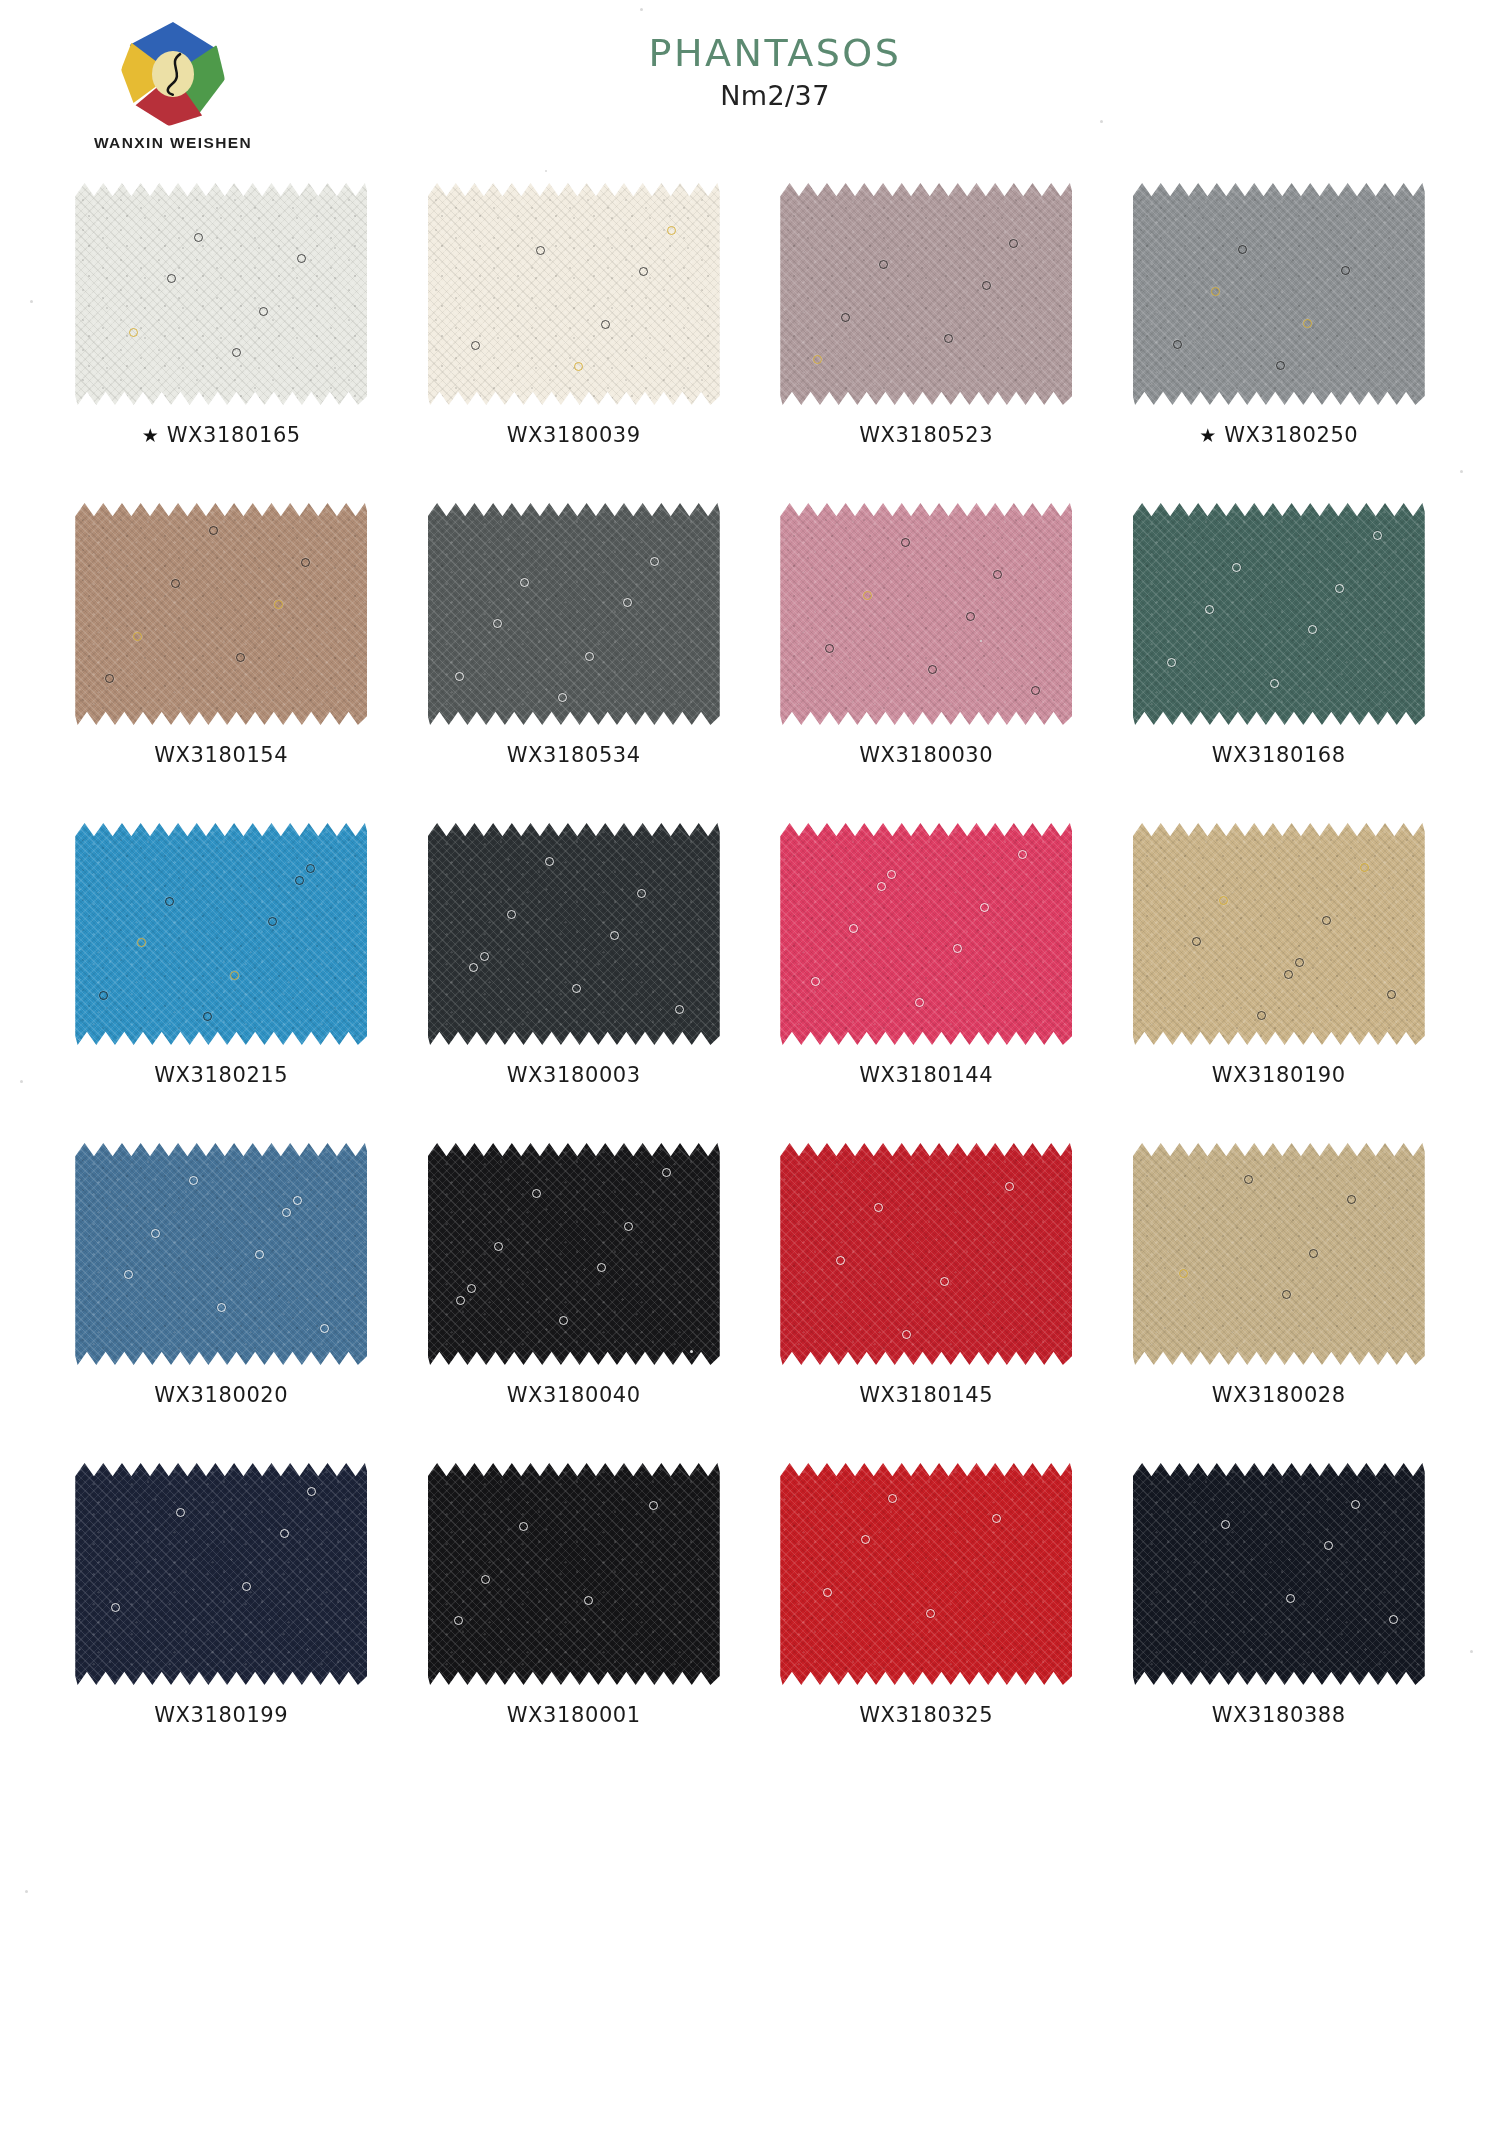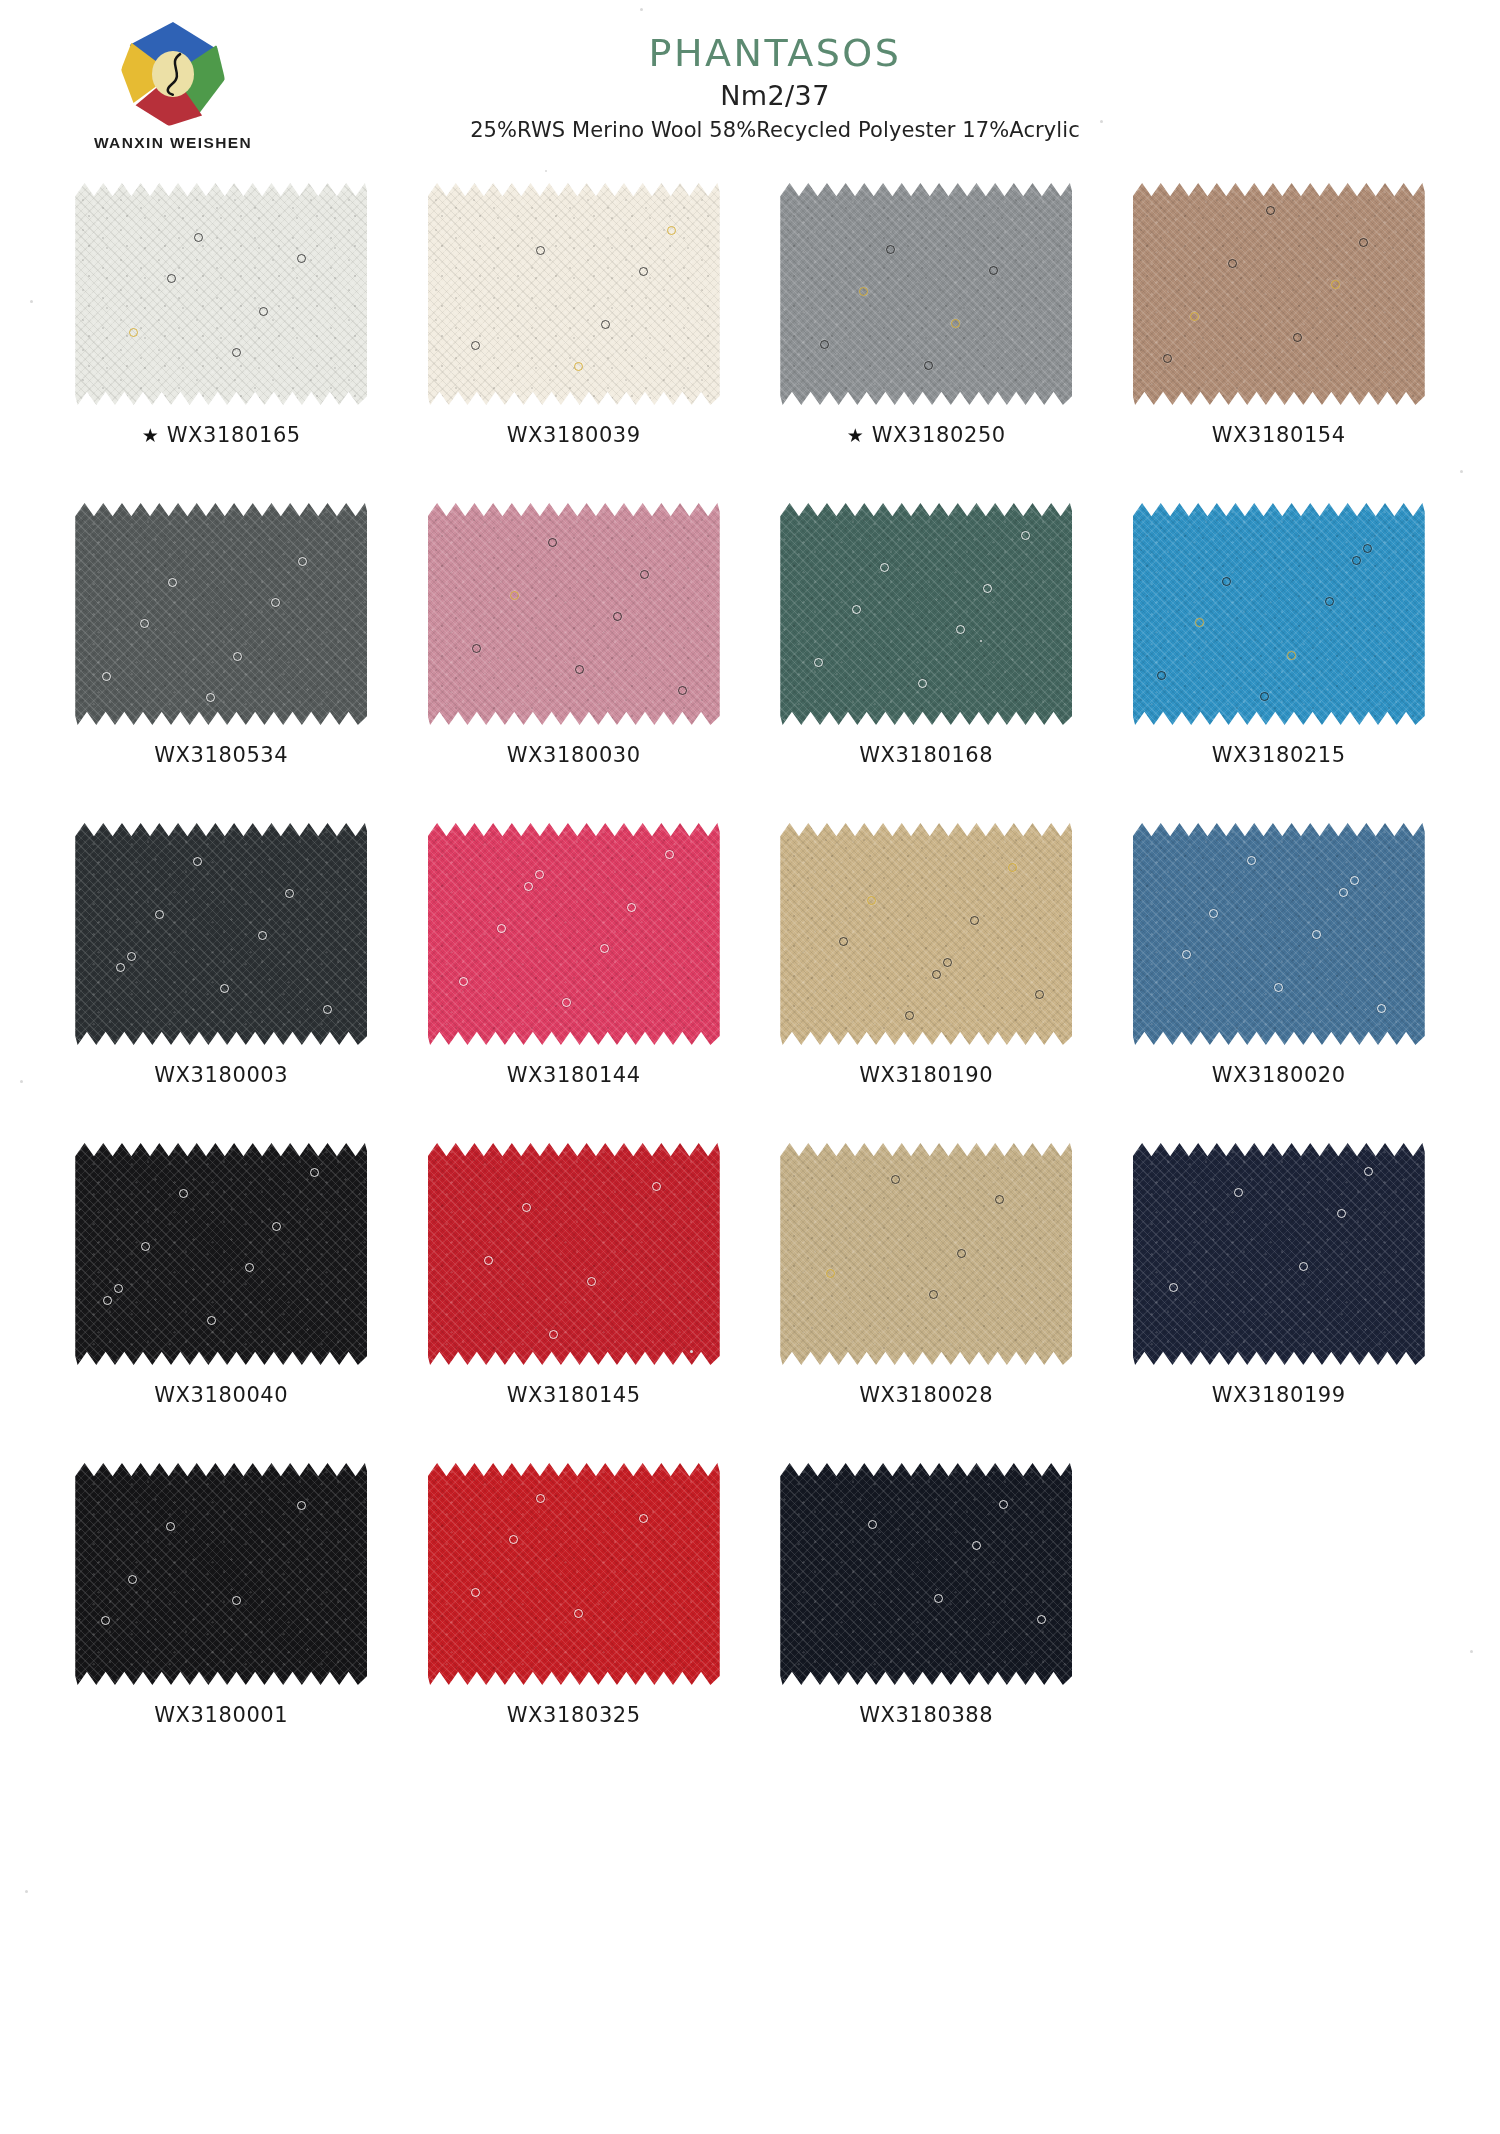--- a/index.html
+++ b/index.html
@@ -286,21 +286,20 @@
       <svg class="logo-swirl" viewBox="0 0 40 44">
         <path d="M27 3 C 14 12, 32 22, 19 32 C 12 38, 16 41, 20 42" fill="none" stroke="#141414" stroke-width="2.4" stroke-linecap="round"></path>
       </svg>
     </div>
     <div class="brand-name">WANXIN WEISHEN</div>
   </div>
 
   <div class="title-block">
     <div class="coll-title">PHANTASOS</div>
     <div class="coll-count">Nm2/37</div>
-    <div class="coll-comp">25%RWS Merino Wool 58%Recycled Polyester 17%Acrylic</div>
   </div>
 
 </div>
 
 <div class="grid" id="swatch-grid">
     <div class="cell">
       <div class="swatch-wrap">
         <div class="swatch" title="WX3180165" style="background: rgb(232, 233, 227);"></div>
         <div class="sequins">
           <span class="sequin" style="left: 31.285%; top: 41.2112%;"></span>
@@ -323,20 +322,36 @@
           <span class="sequin gold" style="left: 50.1639%; top: 80.6033%;"></span>
           <span class="sequin" style="left: 72.4914%; top: 37.9351%;"></span>
           <span class="sequin" style="left: 14.8189%; top: 71.2669%;"></span>
           <span class="sequin" style="left: 37.1464%; top: 28.5986%;"></span>
           <span class="sequin" style="left: 59.4739%; top: 61.9304%;"></span>
           <span class="sequin gold" style="left: 81.8014%; top: 19.2622%;"></span>
         </div>
       </div>
       <div class="label-row">
         <span class="code">WX3180039</span>
+      </div>
+    </div>
+    <div class="cell">
+      <div class="swatch-wrap">
+        <div class="swatch" title="WX3180523" style="background: rgb(176, 155, 157);"></div>
+        <div class="sequins">
+          <span class="sequin" style="left: 69.0429%; top: 43.9954%;"></span>
+          <span class="sequin gold" style="left: 11.3704%; top: 77.3272%;"></span>
+          <span class="sequin" style="left: 33.6979%; top: 34.659%;"></span>
+          <span class="sequin" style="left: 56.0254%; top: 67.9907%;"></span>
+          <span class="sequin" style="left: 78.3529%; top: 25.3225%;"></span>
+          <span class="sequin" style="left: 20.6804%; top: 58.6543%;"></span>
+        </div>
+      </div>
+      <div class="label-row">
+        <span class="code">WX3180523</span>
       </div>
     </div>
     <div class="cell">
       <div class="swatch-wrap">
         <div class="swatch" title="WX3180250" style="background: rgb(141, 145, 148);"></div>
         <div class="sequins">
           <span class="sequin gold" style="left: 26.8008%; top: 46.7796%;"></span>
           <span class="sequin" style="left: 49.1283%; top: 80.1114%;"></span>
           <span class="sequin" style="left: 71.4558%; top: 37.4431%;"></span>
           <span class="sequin" style="left: 13.7833%; top: 70.7749%;"></span>

